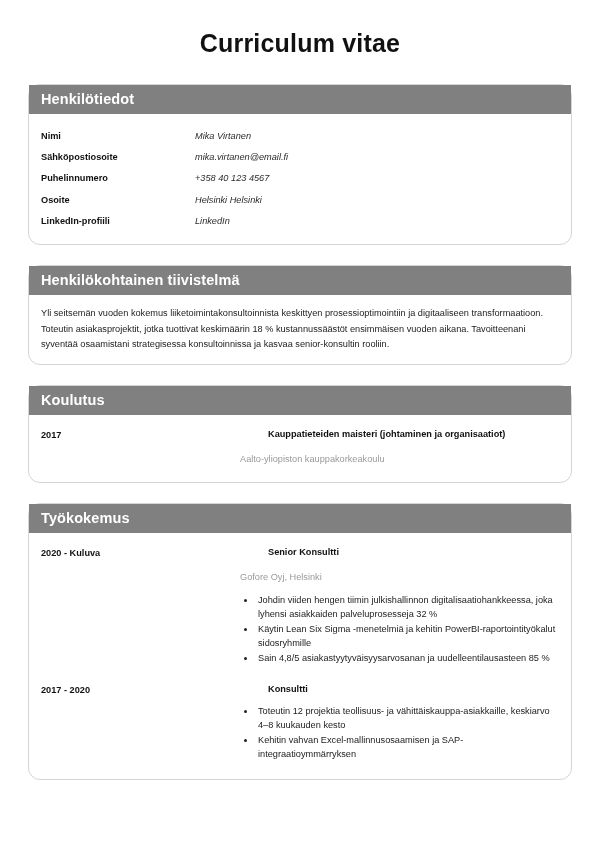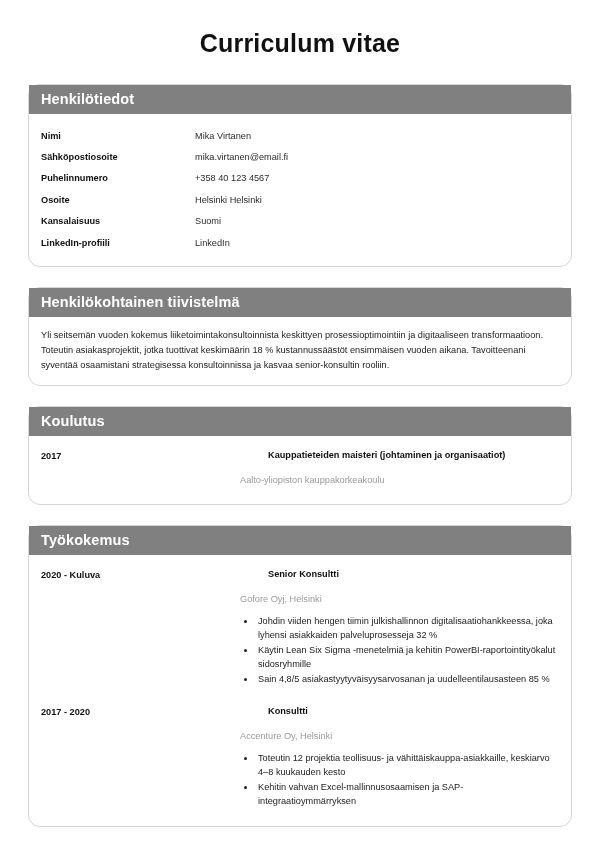--- a/index.html
+++ b/index.html
@@ -62,20 +62,21 @@
     font-size: 9.2px;
     line-height: 1.35;
   }
   .info-label {
     width: 154px;
     font-weight: bold;
     color: #111111;
   }
   .info-value {
     color: #2b2b2b;
+    font-style: italic;
   }
 
   
   .summary-text {
     font-size: 9.2px;
     line-height: 1.65;
     color: #222222;
     margin: 0;
     text-align: left;
   }
@@ -149,24 +150,20 @@
             <td class="info-label">Sähköpostiosoite</td>
             <td class="info-value">mika.virtanen@email.fi</td>
           </tr>
           <tr>
             <td class="info-label">Puhelinnumero</td>
             <td class="info-value">+358 40 123 4567</td>
           </tr>
           <tr>
             <td class="info-label">Osoite</td>
             <td class="info-value">Helsinki Helsinki</td>
-          </tr>
-          <tr>
-            <td class="info-label">Kansalaisuus</td>
-            <td class="info-value">Suomi</td>
           </tr>
           <tr>
             <td class="info-label">LinkedIn-profiili</td>
             <td class="info-value">LinkedIn</td>
           </tr>
         </tbody>
       </table>
     </div>
   </section>
 
@@ -204,21 +201,20 @@
             <li>Käytin Lean Six Sigma -menetelmiä ja kehitin PowerBI-raportointityökalut sidosryhmille</li>
             <li>Sain 4,8/5 asiakastyytyväisyysarvosanan ja uudelleentilausasteen 85 %</li>
           </ul>
         </div>
       </div>
 
       <div class="entry">
         <div class="entry-period">2017 - 2020</div>
         <div class="entry-main">
           <div class="entry-title">Konsultti</div>
-          <div class="entry-sub">Accenture Oy, Helsinki</div>
           <ul class="entry-bullets">
             <li>Toteutin 12 projektia teollisuus- ja vähittäiskauppa-asiakkaille, keskiarvo 4–8 kuukauden kesto</li>
             <li>Kehitin vahvan Excel-mallinnusosaamisen ja SAP-integraatioymmärryksen</li>
           </ul>
         </div>
       </div>
 
     </div>
   </section>
 

